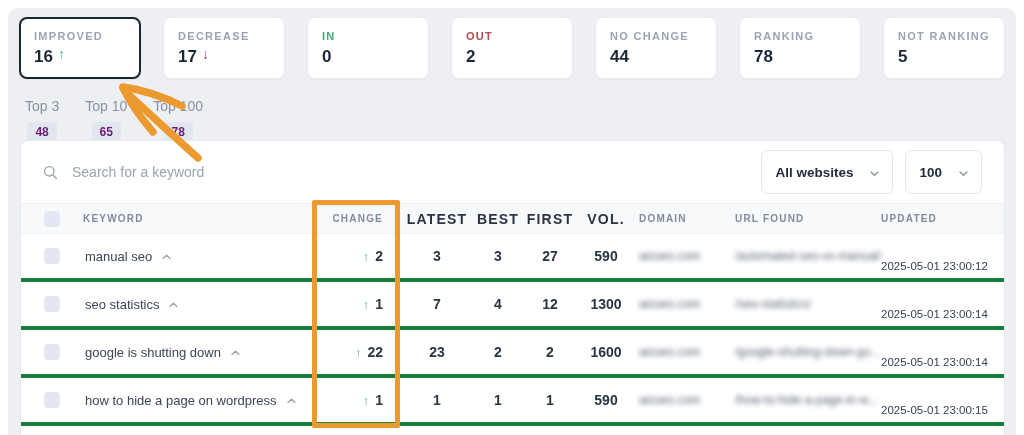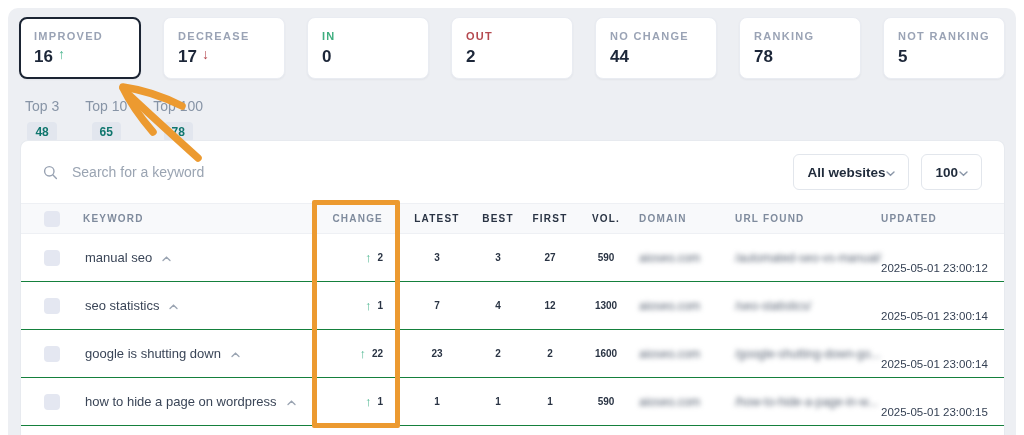--- a/index.html
+++ b/index.html
@@ -25,60 +25,60 @@
   .card-label.mod-green { color:#3fae7f; }
   .card-label.mod-red { color:#b5494f; }
   .card-value { margin-top:5px; font-size:17px; font-weight:700; color:#1d2739; display:flex; align-items:flex-start; gap:5px; }
   .arrow-up   { color:#4db690; font-size:14px; font-weight:400; line-height:1; }
   .arrow-down { color:#b5494f; font-size:14px; font-weight:400; line-height:1; }
 
   
   .tabs { position:absolute; left:17px; top:90px; display:flex; gap:26px; align-items:center; }
   .tab { display:flex; align-items:center; gap:8px; cursor:pointer;flex-direction:column; }
   .tab-label { font-size:14px; color:#8794a6; }
-  .tab-badge { background:#e2e6ee; border-radius:4px; padding:3px 8px; font-size:12px; font-weight:700; color:#0f766e; }
+  .tab-badge { background:#e2e6ee; border-radius:4px; padding:3px 8px; font-size:12px; font-weight:700; color:#701a75; }
 
   
   .panel {
     position:absolute; left:12px; top:132px; width:985px; bottom:0;
     background:#fff; border:1px solid #e7eaef; border-bottom:none; border-radius:8px 8px 0 0;
   }
   .search-row { height:62px; display:flex; align-items:center; padding:0 22px; gap:12px; }
   .search-icon { display:flex; align-items:center; }
   .search-input {
     flex:1; border:none; outline:none; background:transparent;
     font-size:14px; color:#424e60; font-family:"Liberation Sans", sans-serif;
   }
   .search-input::placeholder { color:#9aa4b2; }
   .dd {
-    display:flex; align-items:center; gap:1px; height:36px; padding:0 13px;
+    display:flex; align-items:center; gap:17px; height:44px; padding:0 13px;
     border:1px solid #e2e6ec; border-radius:6px; background:#fff; cursor:pointer;
     font-size:13.5px; font-weight:600; color:#1f2a3a; white-space:nowrap;
   }
 
   
   .thead, .trow {
     display:grid; align-items:center;
     grid-template-columns:62px 230px 88px 72px 50px 54px 58px 96px 150px 1fr;
   }
   .thead {
     height:31px; background:#f8f9fb;
     border-top:1px solid #eef0f4; border-bottom:1px solid #eef0f4;
     font-size:10px; font-weight:700; letter-spacing:1.2px; color:#7f8b9d;
   }
-  .trow { height:48px; border-bottom:1px solid #15803d; }
+  .trow { height:48px; border-bottom:4px solid #15803d; }
   .c-check { display:flex; justify-content:center; }
   .checkbox { width:16px; height:16px; background:#e4e7f1; border-radius:4px; cursor:pointer; }
   .c-keyword { display:flex; align-items:center; gap:10px; padding-left:2px;
                font-size:13px; color:#3a4557; cursor:pointer; }
   .chev-up-icon { display:flex; align-items:center; margin-top:2px; }
   .c-change { text-align:right; padding-right:18px; }
   .cell-change { display:flex; justify-content:flex-end; align-items:center; gap:6px; padding-right:18px; }
   .chg-arrow { color:#4db690; font-size:13px; }
-  .chg-num, .c-num { font-size:10px; font-weight:700; color:#2a3444; }
+  .chg-num, .c-num { font-size:14px; font-weight:700; color:#2a3444; }
   .c-num { text-align:center; }
   .c-left { padding-left:4px; }
   .blurred { filter:blur(2.5px); color:#5b6575; font-size:12px; white-space:nowrap; overflow:hidden; }
   .c-updated { font-size:11.5px; color:#333f52; white-space:nowrap;margin-top:20px; }
 
   
   .anno-rect {
     position:absolute; left:312px; top:200px; width:88px; height:228px;
     border:5px solid #EC9A30; border-radius:2px; pointer-events:none; z-index:5;
   }

